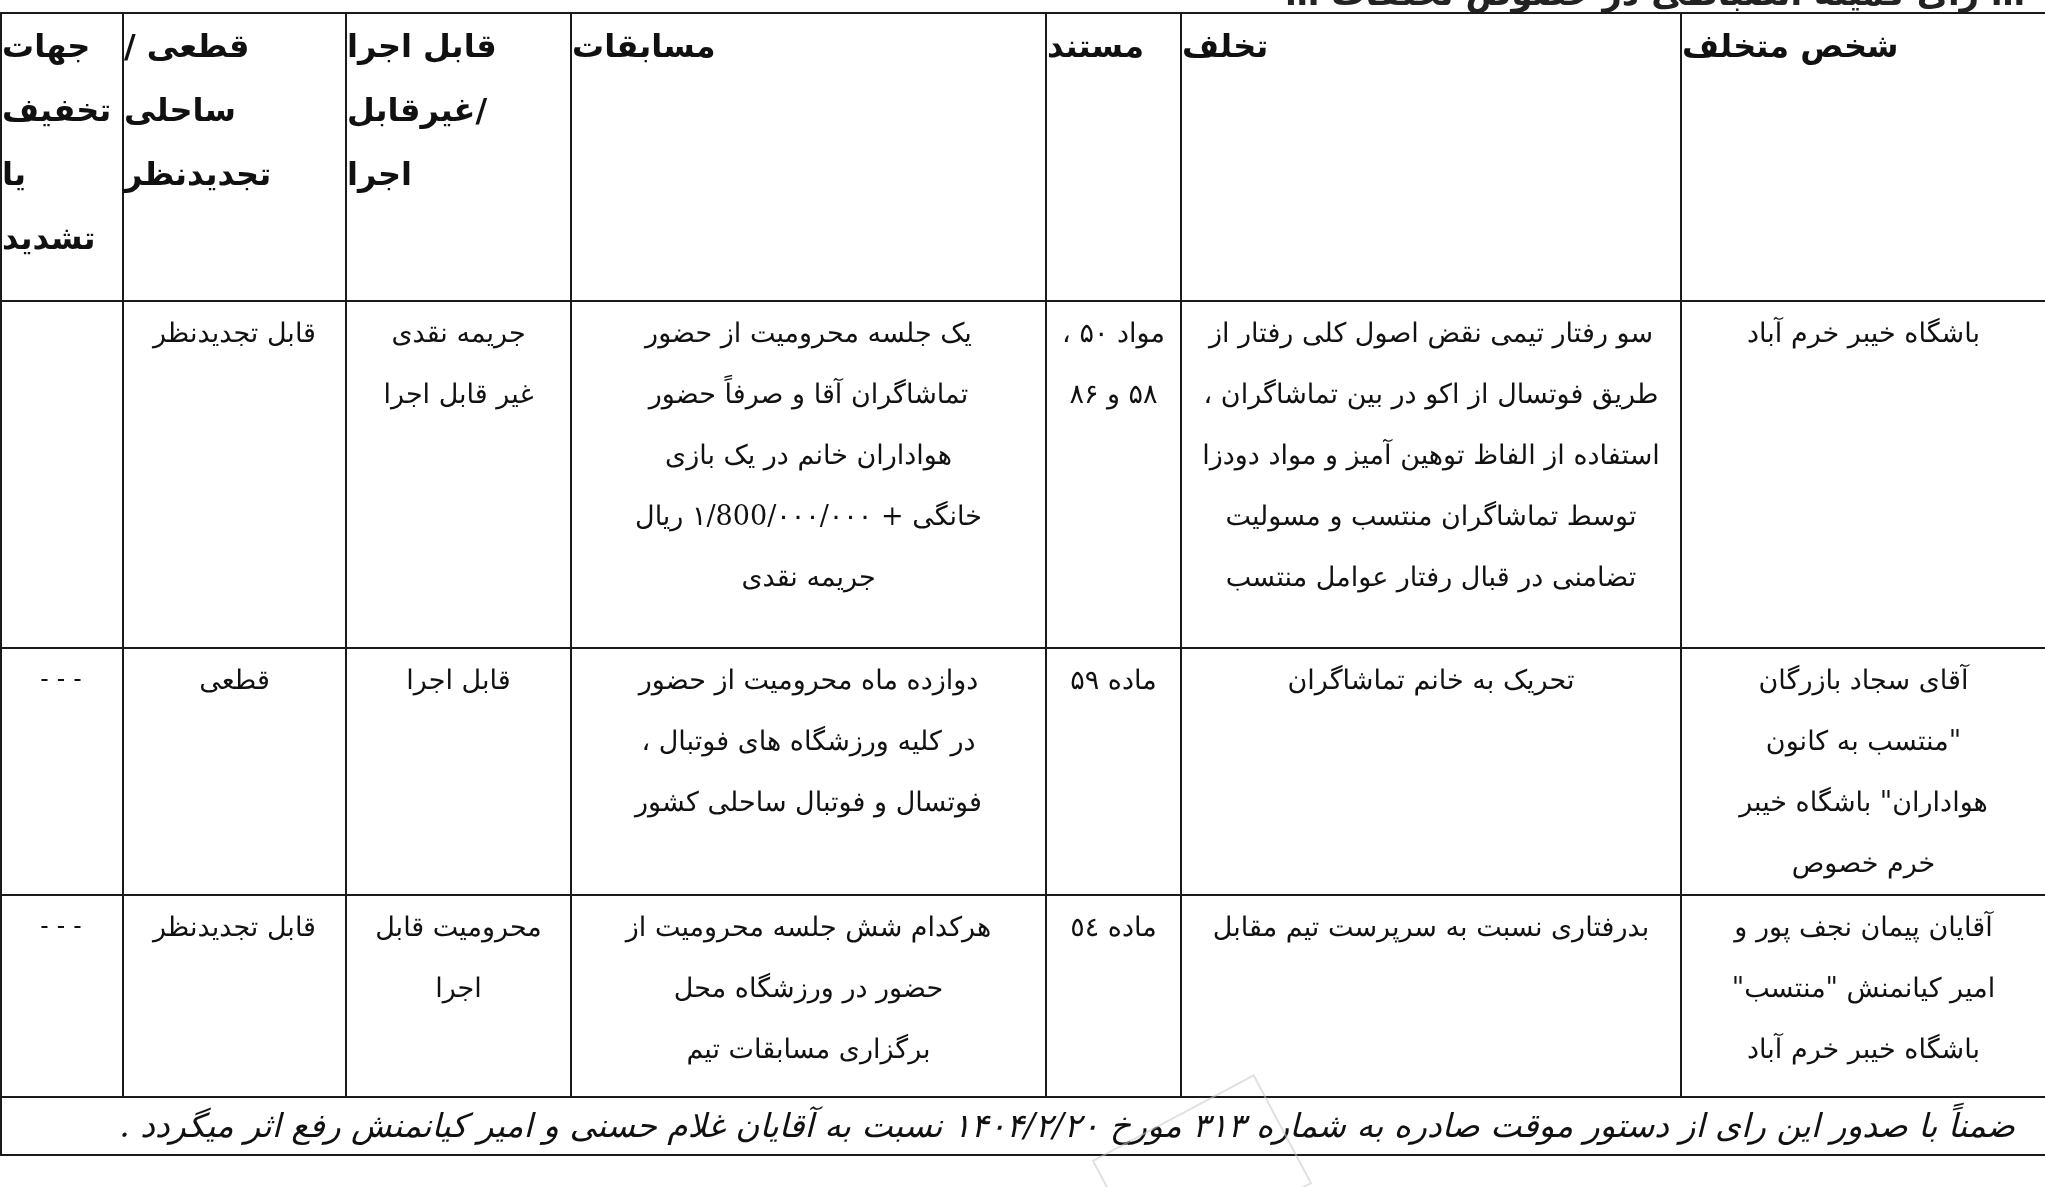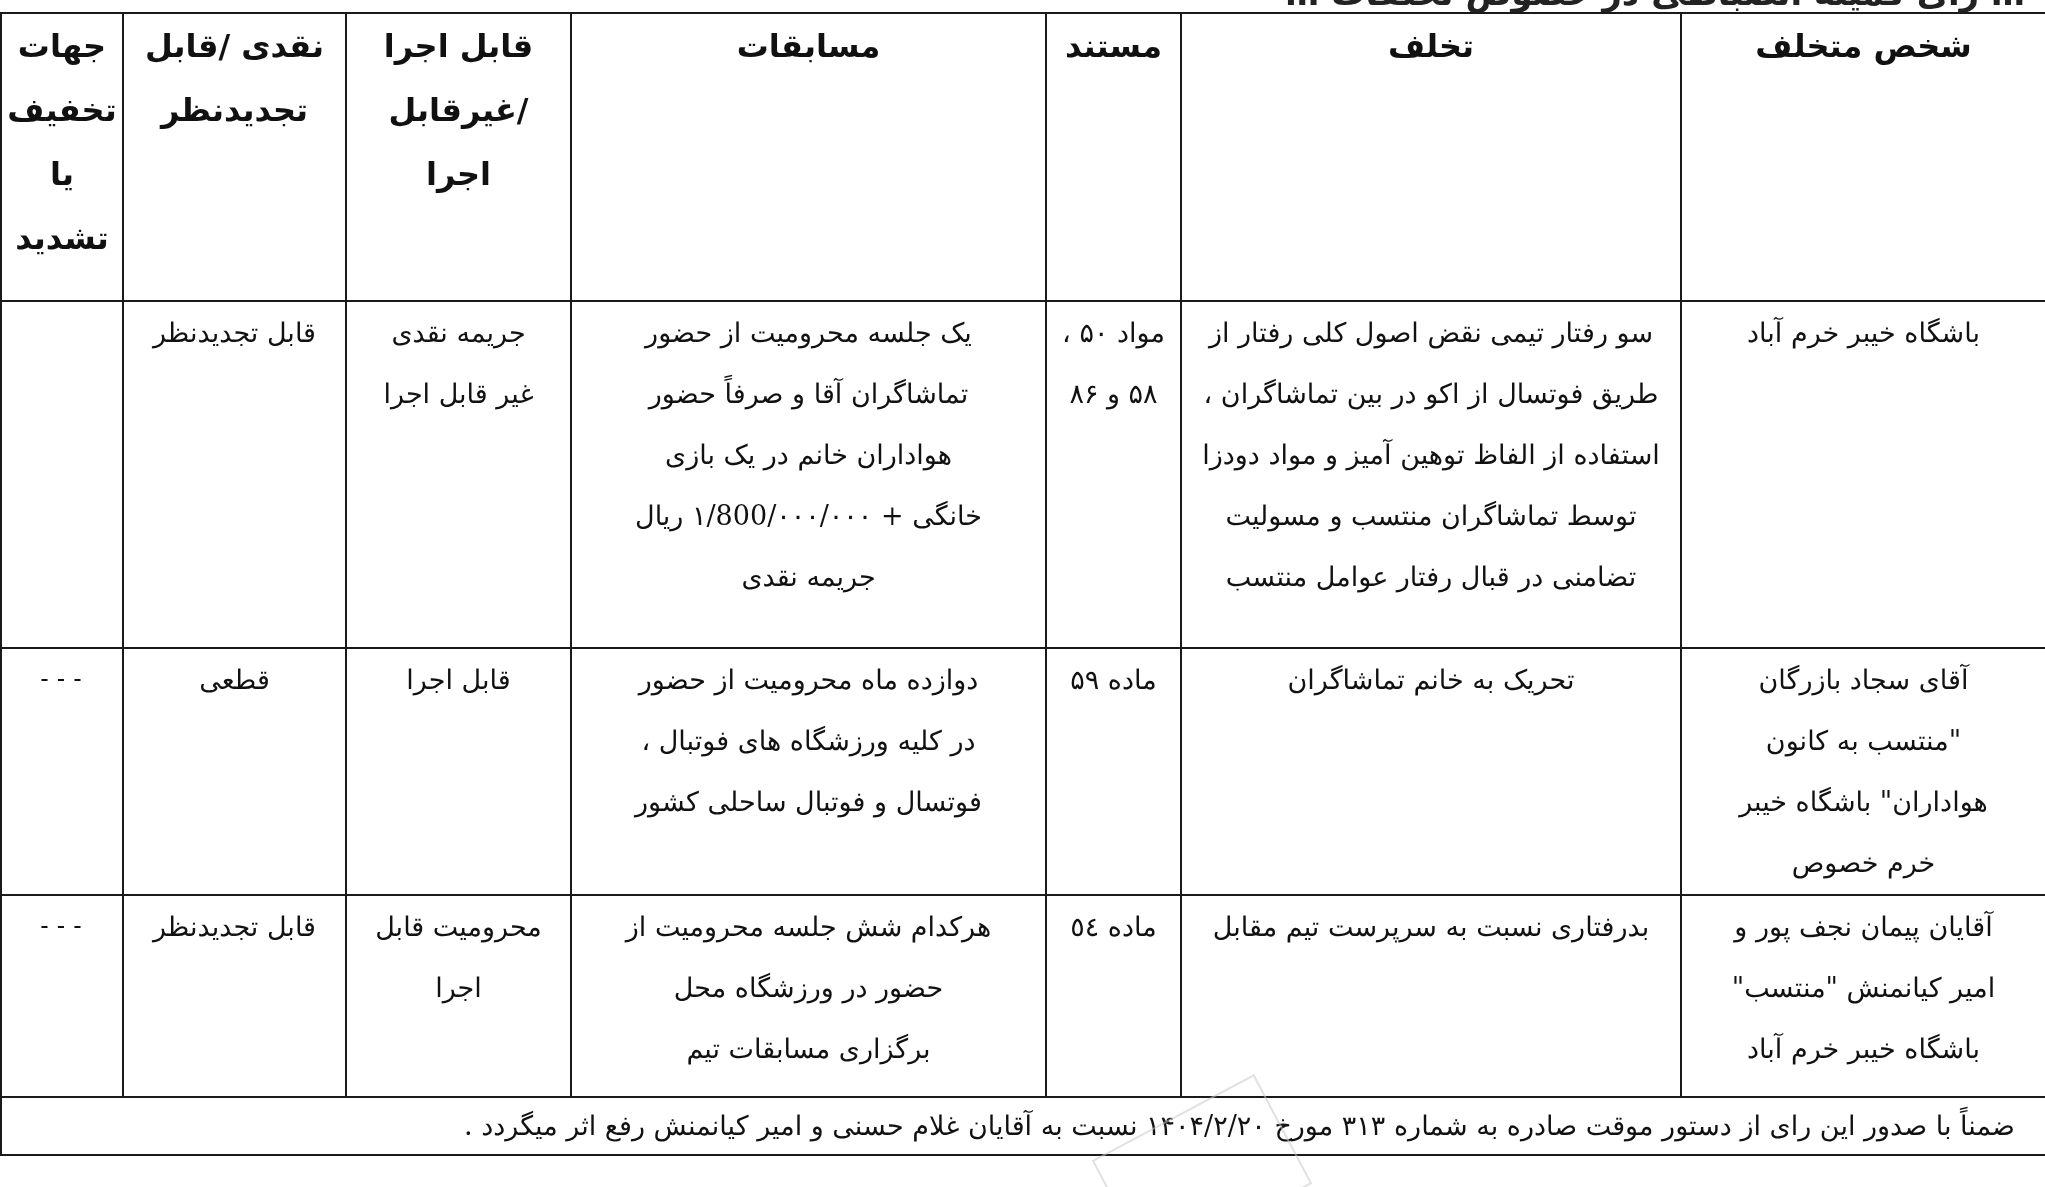--- a/index.html
+++ b/index.html
@@ -43,41 +43,42 @@
     table.ruling td, table.ruling th {
       border: 2px solid #1a1a1a;
       vertical-align: top;
       padding: 0;
     }
     th.head {
       font-family: "DejaVu Sans", sans-serif;
       font-weight: bold;
       font-size: 32px;
       line-height: 64px;
-      text-align: center;
+      text-align: left;
       padding-top: 6px;
       height: 288px;
       box-sizing: border-box;
     }
     td.cell {
       font-size: 27px;
       line-height: 61px;
       text-align: center;
       padding: 10px 14px 0 14px;
       margin-top: 39px;
     }
     tr.r1 td { height: 345px; }
     tr.r2 td { height: 245px; }
     tr.r3 td { height: 200px; }
     tr.note td {
       height: 56px;
-      font-size: 27px;
+      font-size: 33px;
       line-height: 56px;
       padding: 0 30px;
       text-align: right;
+      font-style: italic;
     }
     .line { display: block; }
     .dash {
       display: block;
       text-align: center;
       font-family: "DejaVu Sans Mono", monospace;
       font-size: 24px;
       letter-spacing: 2px;
     }
     .stamp {
@@ -112,21 +113,21 @@
       <th class="head">شخص متخلف</th>
       <th class="head">تخلف</th>
       <th class="head">مستند</th>
       <th class="head">مسابقات</th>
       <th class="head">
         <span class="line">قابل اجرا</span>
         <span class="line">/غیرقابل</span>
         <span class="line">اجرا</span>
       </th>
       <th class="head">
-        <span class="line">نقدی /قابل</span>
+        <span class="line">قطعی /ساحلی</span>
         <span class="line">تجدیدنظر</span>
       </th>
       <th class="head">
         <span class="line">جهات</span>
         <span class="line">تخفیف</span>
         <span class="line">یا</span>
         <span class="line">تشدید</span>
       </th>
     </tr>
   </thead>

